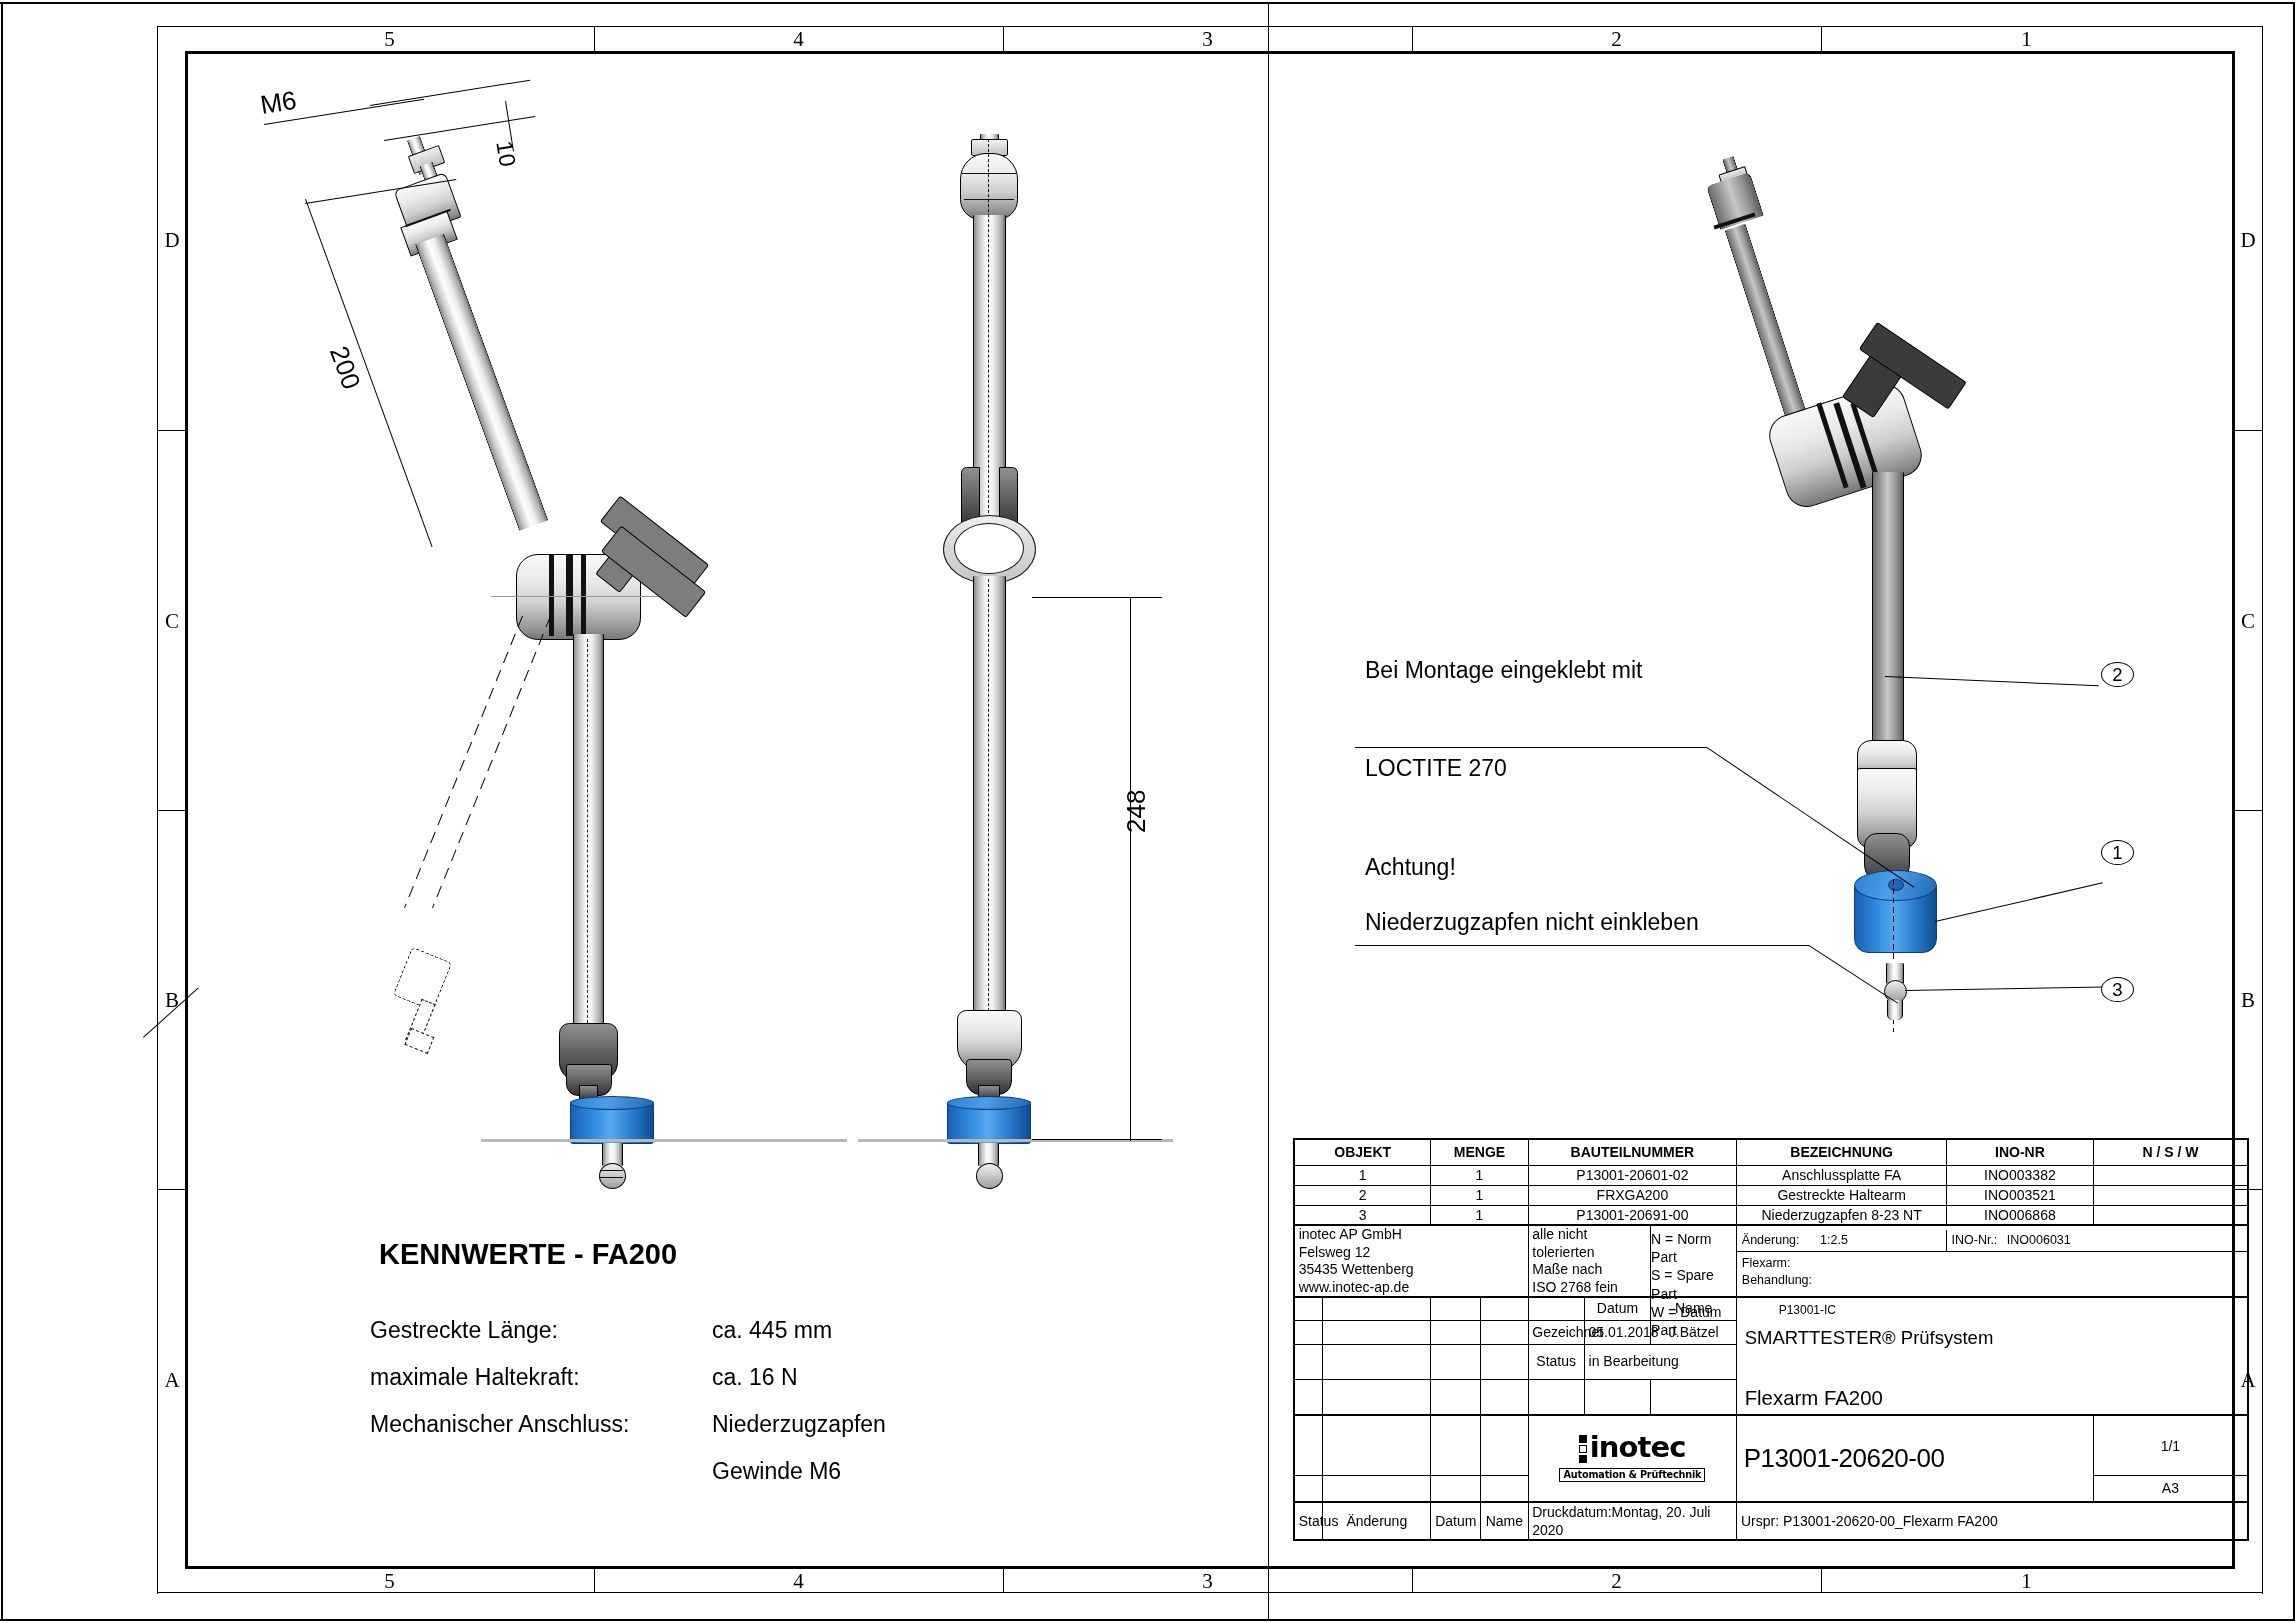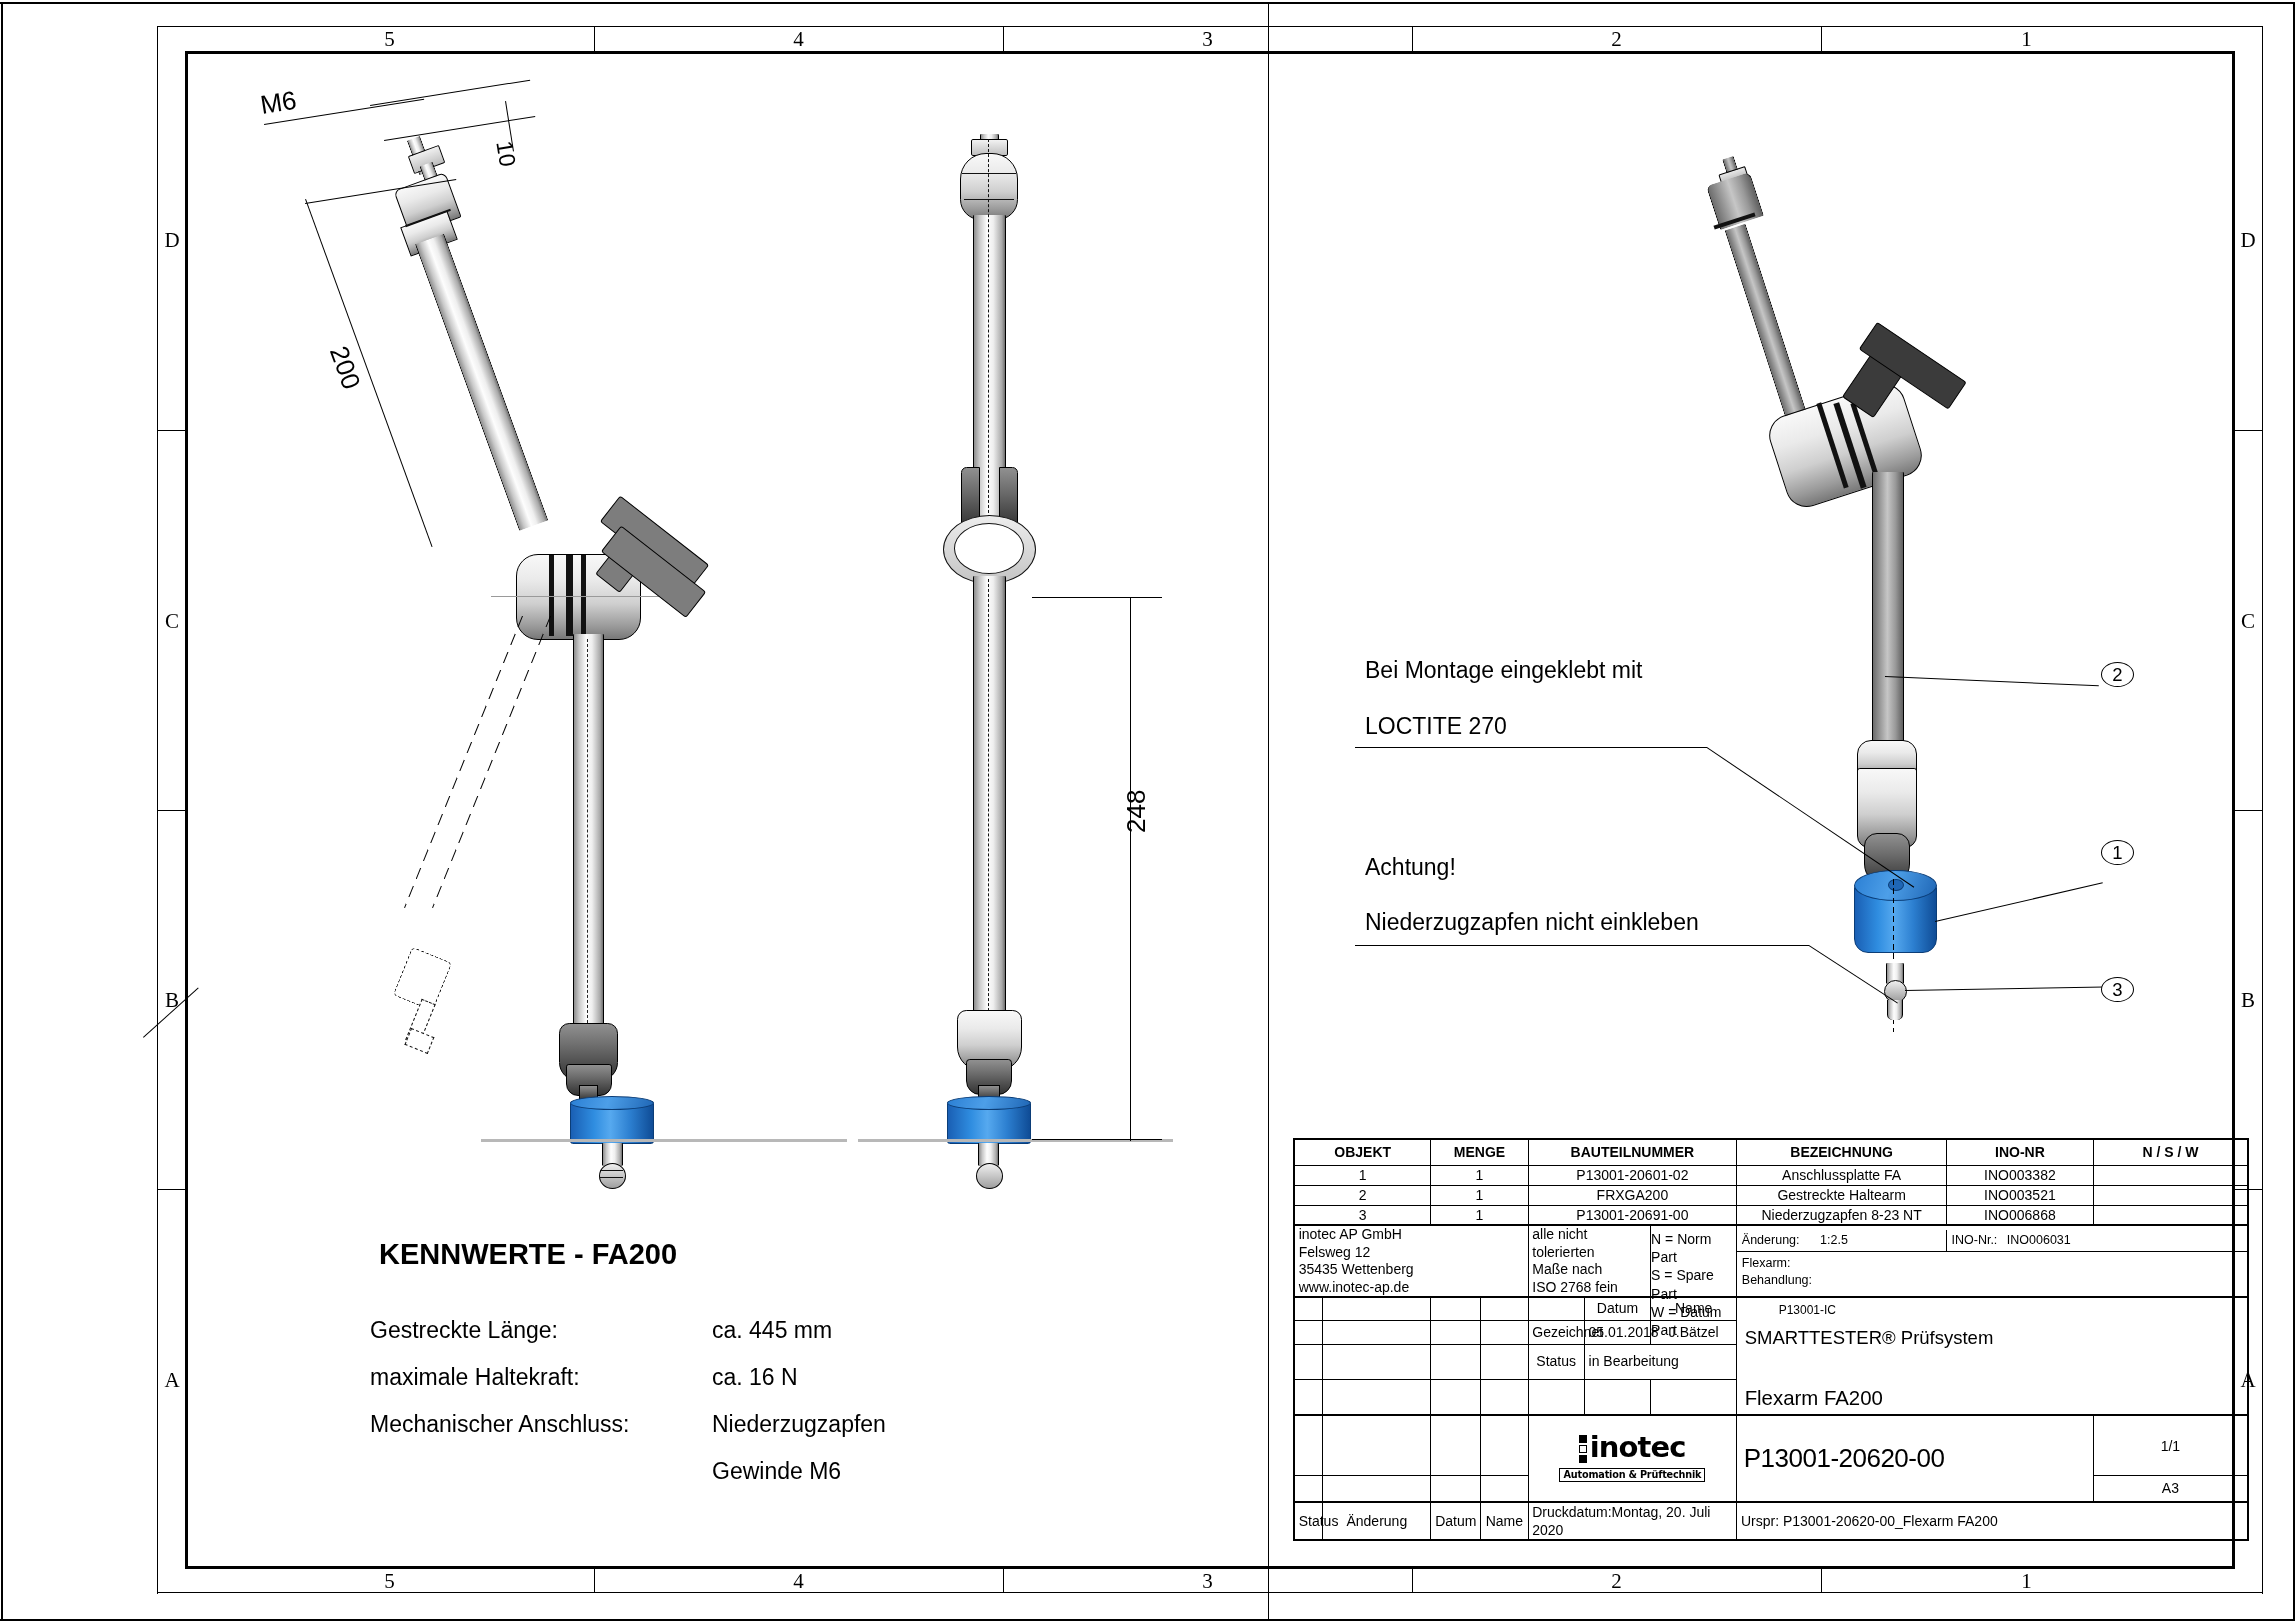--- a/index.html
+++ b/index.html
@@ -266,21 +266,21 @@
     <div class="blue-top" style="left:1854px;top:870px;width:81px;height:29px;"></div>
     <div class="ell-in" style="left:1888px;top:879px;width:14px;height:10.2px;border:1.4px solid #0b3d77;background:#1f66b5;"></div>
 
     <div class="ln" style="left:1894px;top:879px;width:153px;transform:rotate(90deg);transform-origin:0 0;background:repeating-linear-gradient(90deg,#000 0 5.6px,transparent 5.6px 9.3px);"></div>
     <div class="rodv" style="left:1886px;top:963px;width:15.7px;height:21px;"></div>
     <div class="dark" style="left:1884px;top:980px;width:21px;height:21px;border-radius:50%;background:linear-gradient(180deg,#efefef,#9a9a9a);"></div>
     <div class="rodv" style="left:1887px;top:1000px;width:14px;height:20.4px;border-radius:0 0 5.6px 5.6px;"></div>
   </div>
 
   <div class="txt t50" style="left:1365px;top:657px;">Bei Montage eingeklebt mit</div>
-  <div class="txt t50" style="left:1365px;top:713px;">LOCTITE 270</div>
+  <div class="txt t50" style="left:1365px;top:755px;">LOCTITE 270</div>
   <div class="ln" style="left:1355px;top:747px;width:352px;"></div>
   <div class="ln" style="left:1707px;top:747px;width:250px;transform:rotate(34deg);"></div>
 
   <div class="txt t50" style="left:1365px;top:854px;">Achtung!</div>
   <div class="txt t50" style="left:1365px;top:909px;">Niederzugzapfen nicht einkleben</div>
   <div class="ln" style="left:1355px;top:945px;width:454px;"></div>
   <div class="ln" style="left:1809px;top:945px;width:106px;transform:rotate(33deg);"></div>
 
   <div class="ln" style="left:1885px;top:676px;width:214px;transform:rotate(2.5deg);"></div>
   <div class="balloon" style="left:2101px;top:662px;">2</div>

